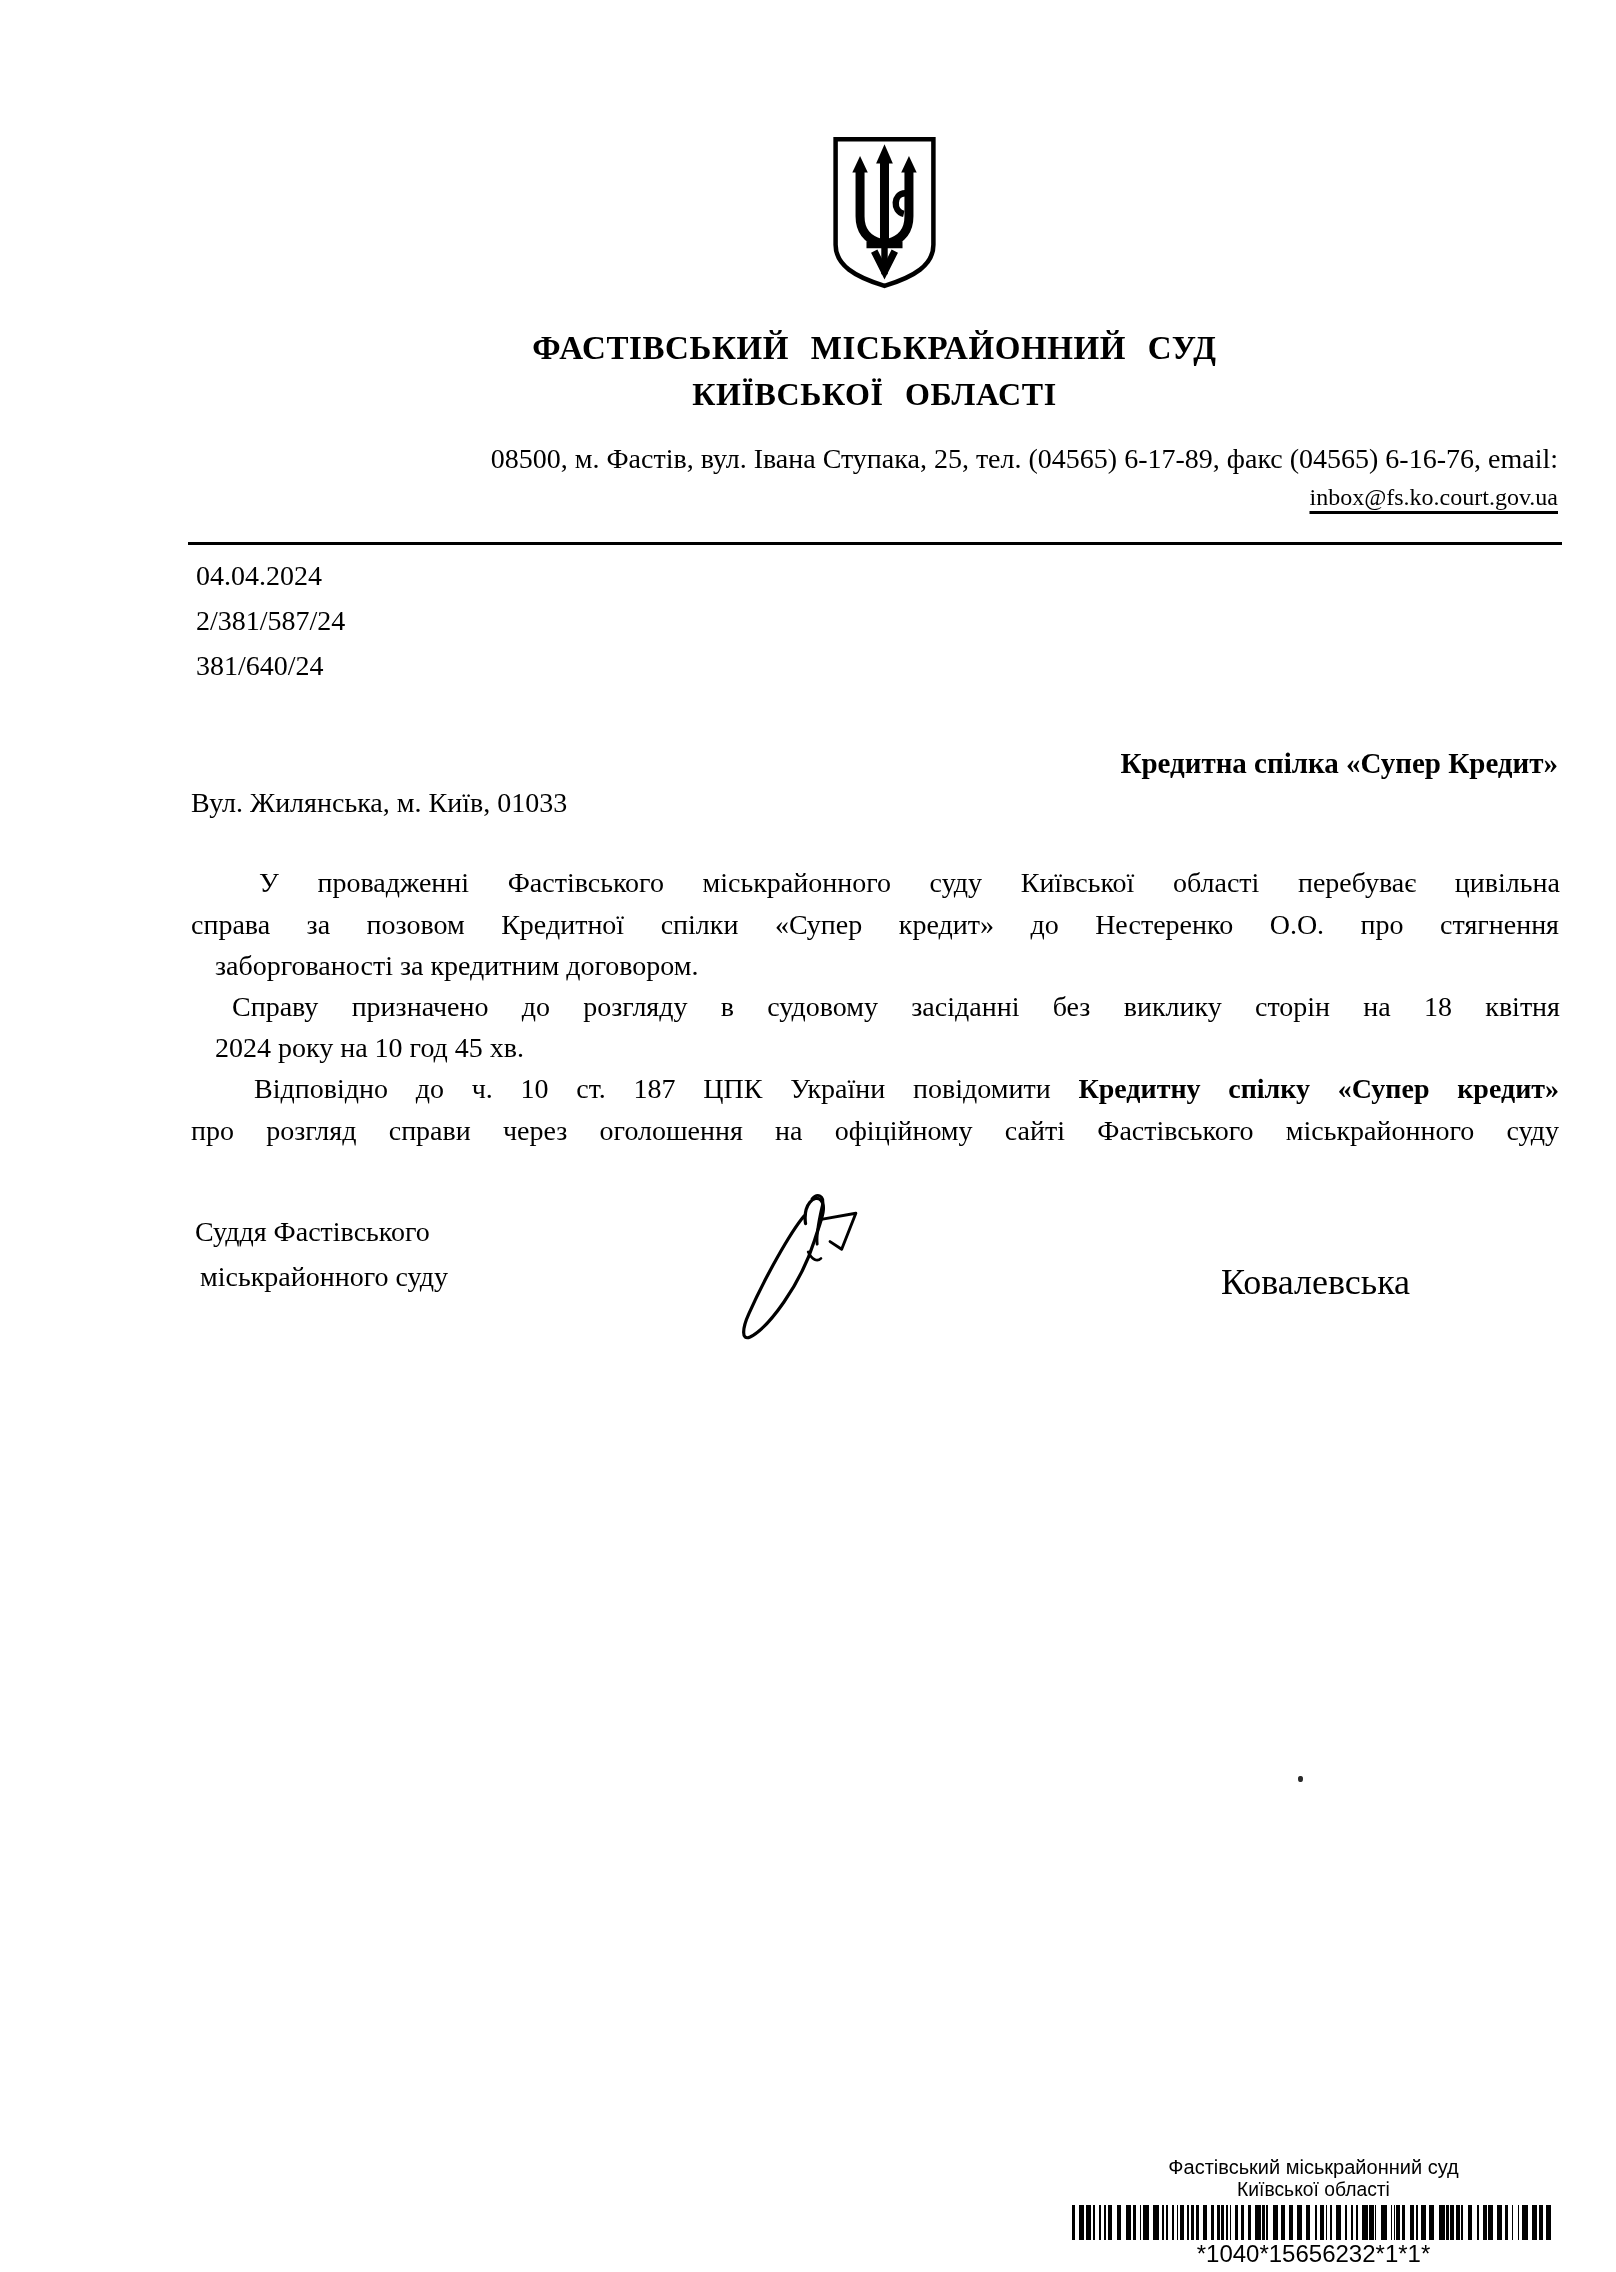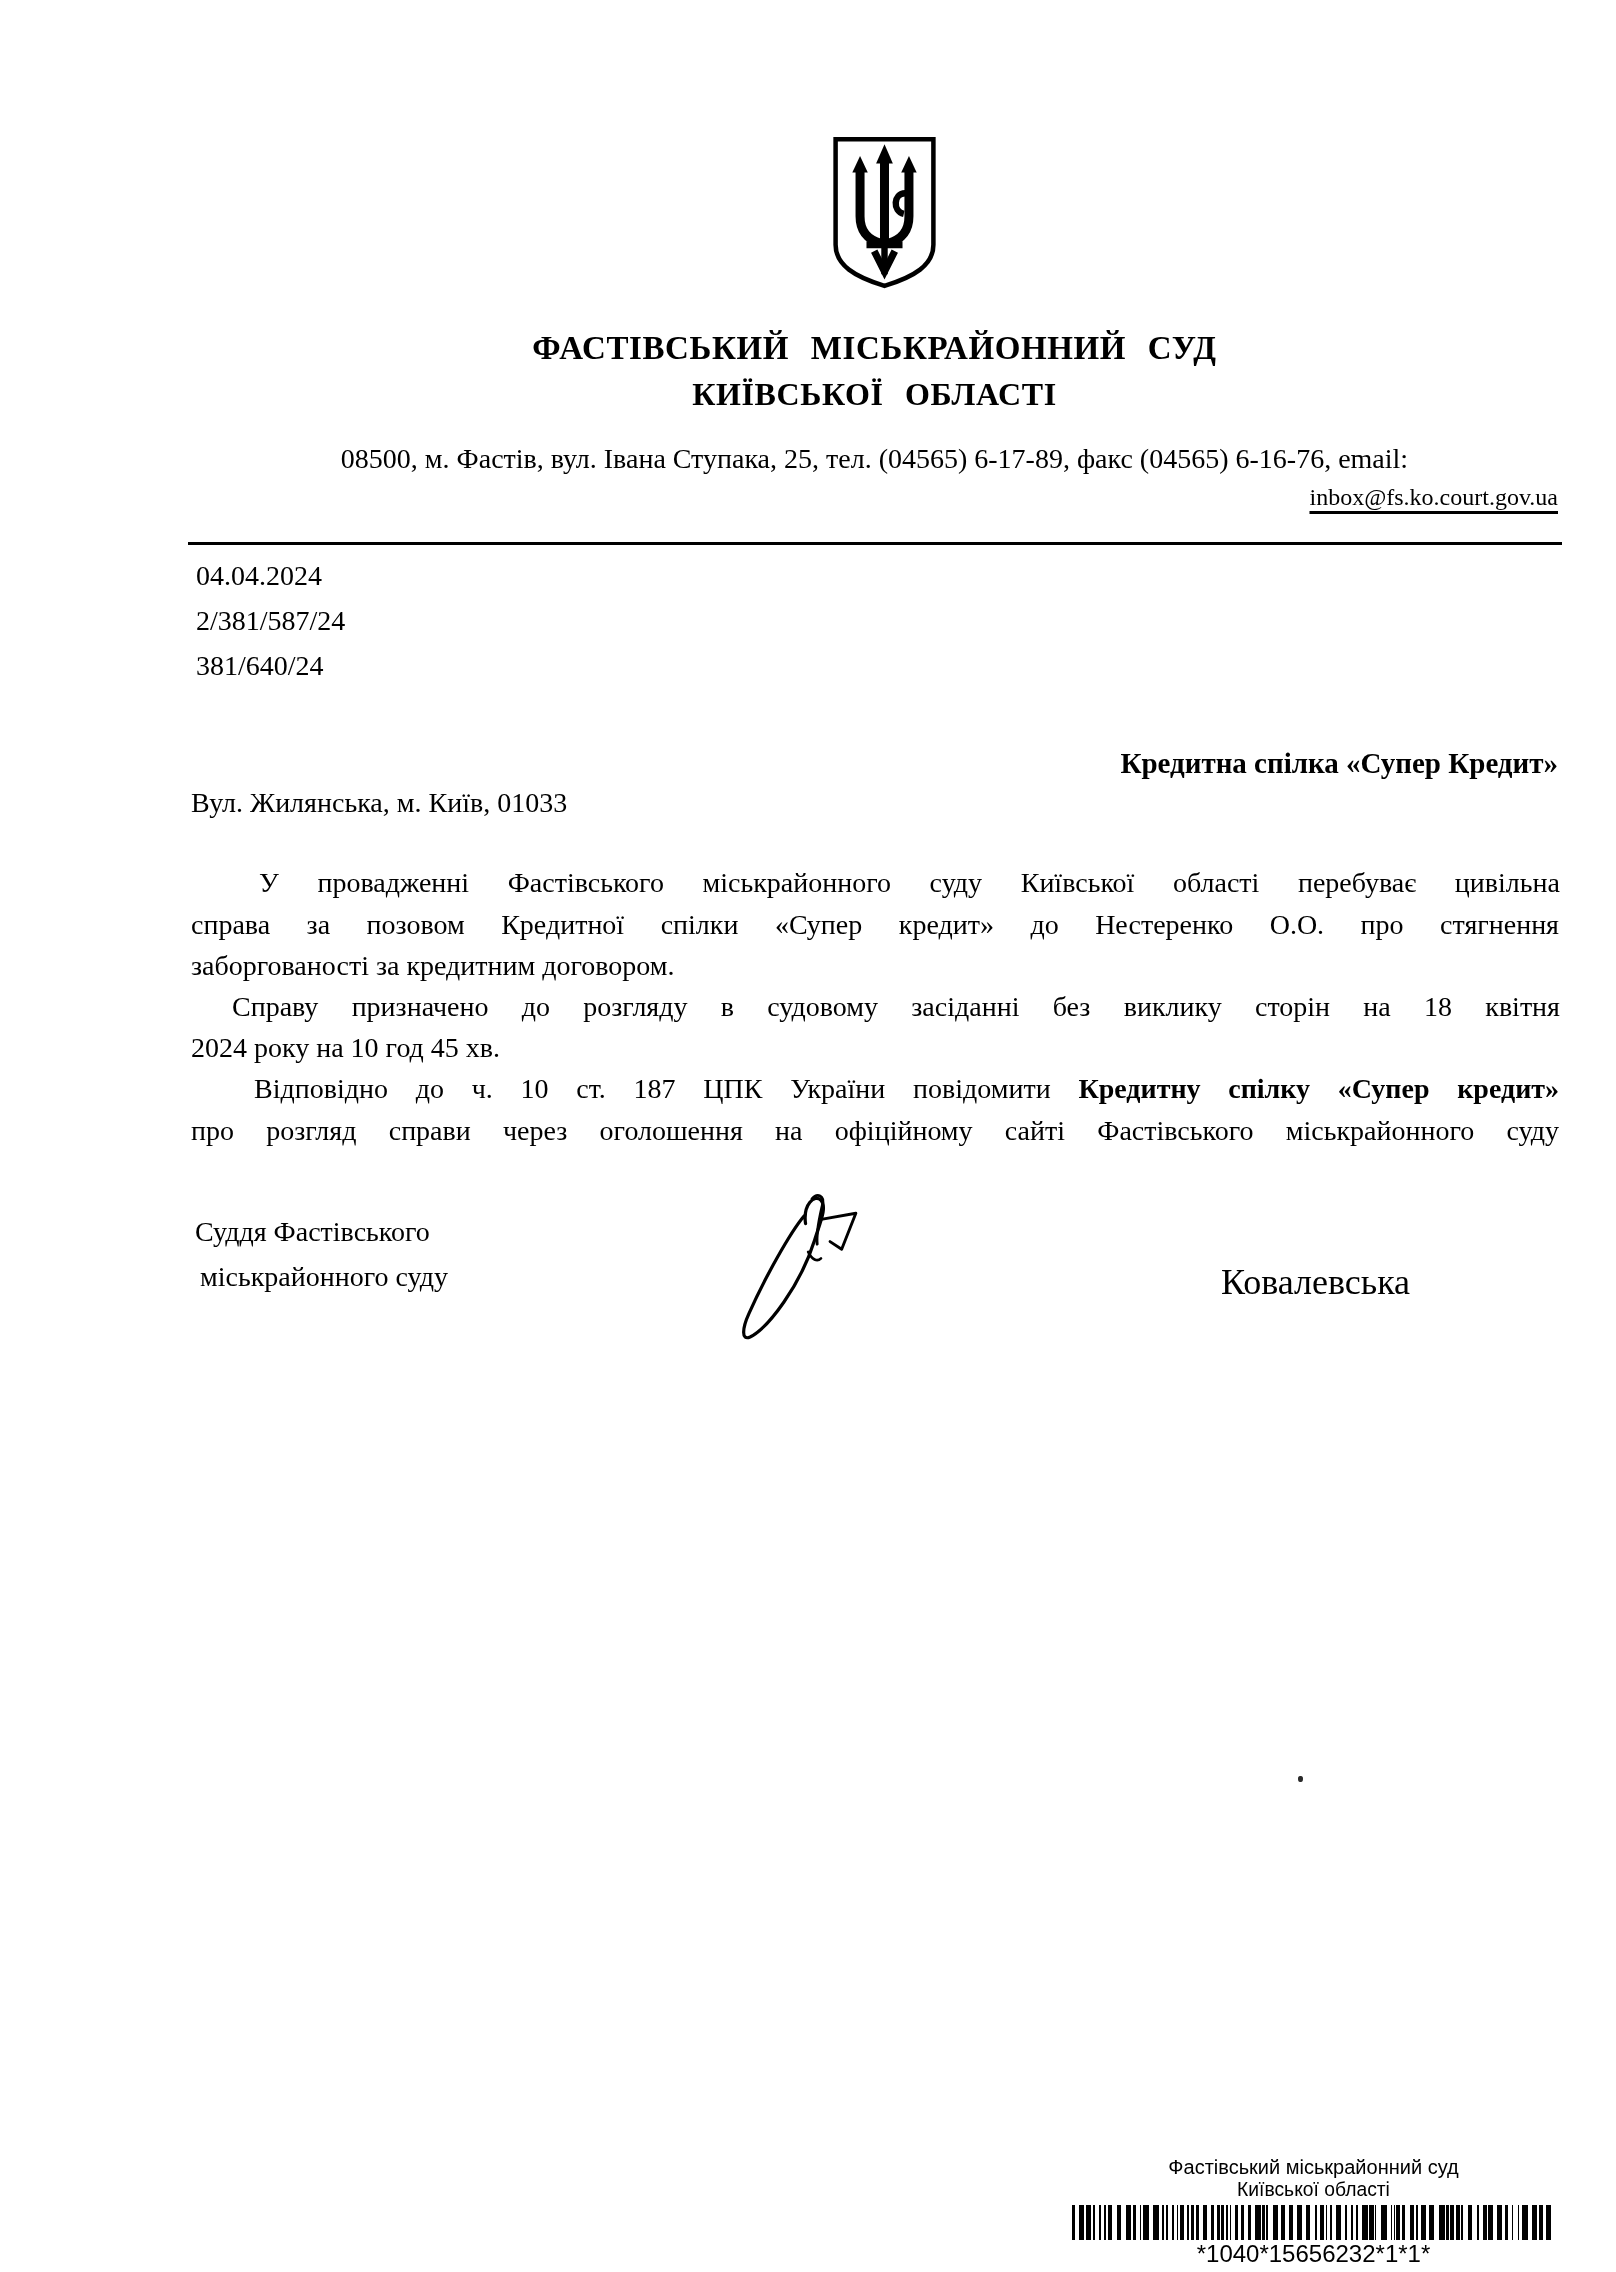--- a/index.html
+++ b/index.html
@@ -12,40 +12,40 @@
     font-family:"Liberation Serif", serif;
     overflow:hidden;
   }
   .abs { position:absolute; }
 
   
   .emblem { left:829px; top:134px; width:111px; height:157px; }
   .court-line { left:191px; width:1367px; text-align:center; font-weight:bold; word-spacing:13px; letter-spacing:0.6px; }
   .court-line.l1 { top:330px; font-size:33px; }
   .court-line.l2 { top:376px; font-size:32px; }
-  .addr-line { left:191px; width:1367px; text-align:center; font-size:28px; top:443px; }
+  .addr-line { left:191px; width:1367px; text-align:right; font-size:28px; top:443px; }
   .email-line { left:191px; width:1367px; text-align:right; font-size:24px; top:484px; }
   .email-line span { text-decoration:underline; text-decoration-thickness:2.6px; text-underline-offset:6.4px; }
   .rule { left:188px; top:542px; width:1374px; height:3.2px; background:#000; }
 
   
   .meta { left:196px; top:553px; font-size:28px; line-height:45px; }
 
   
   .recip-name { left:191px; width:1367px; top:747px; text-align:right; font-size:29px; font-weight:bold; }
   .recip-addr { left:191px; width:1367px; top:787px; text-align:left; font-size:28px; }
 
   
   .bline {
     position:absolute;
     font-size:28px; height:41px; line-height:41px;
     text-align:justify; text-align-last:justify;
     white-space:normal; overflow:visible;
   }
-  .bline.endline { text-align:left; text-align-last:left; }
+  .bline.endline { text-align:left; text-align-last:left;margin-left:24px; }
   .b { font-weight:bold; }
 
   
   .judge { left:195px; font-size:28px; }
   .judge.l1 { top:1216px; }
   .judge.l2 { top:1261px; left:200px; }
   .sig { left:723px; top:1190px; width:158px; height:158px; }
   .judge-name { left:1221px; top:1261px; font-size:36px; }
 
   .speck { left:1298px; top:1776px; width:4.5px; height:6.4px; background:#2a2a2a; border-radius:45%; }

